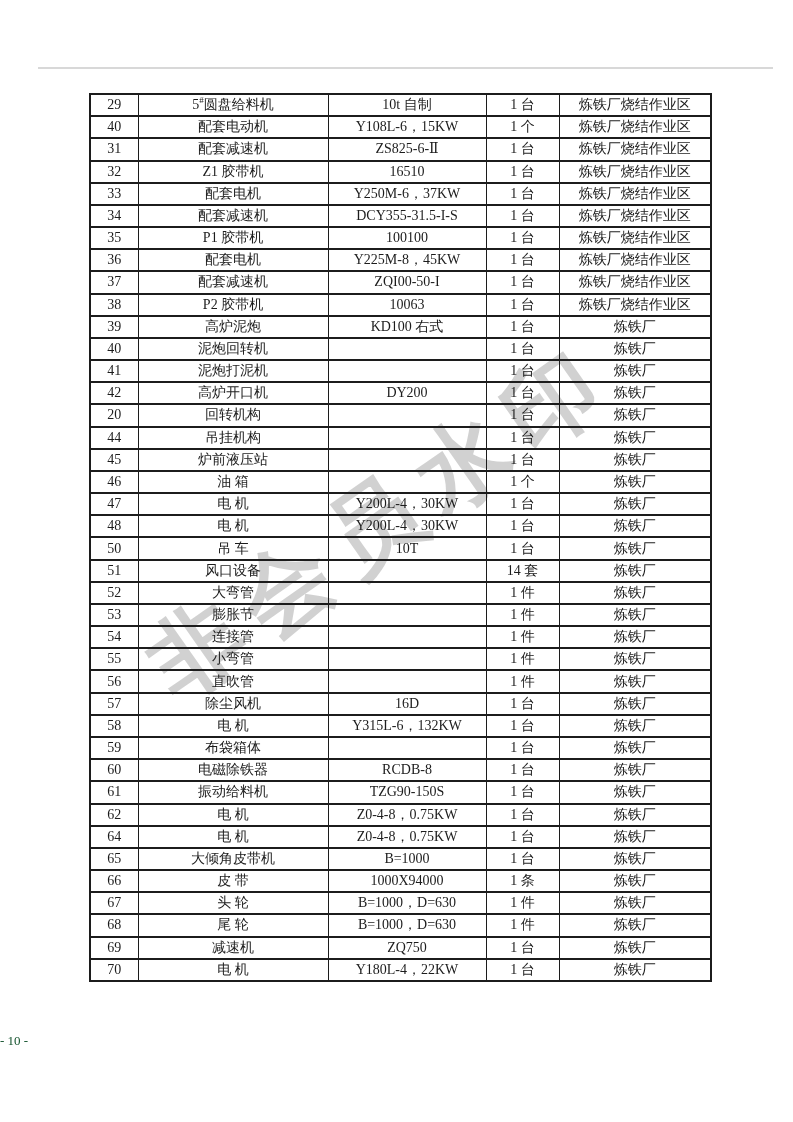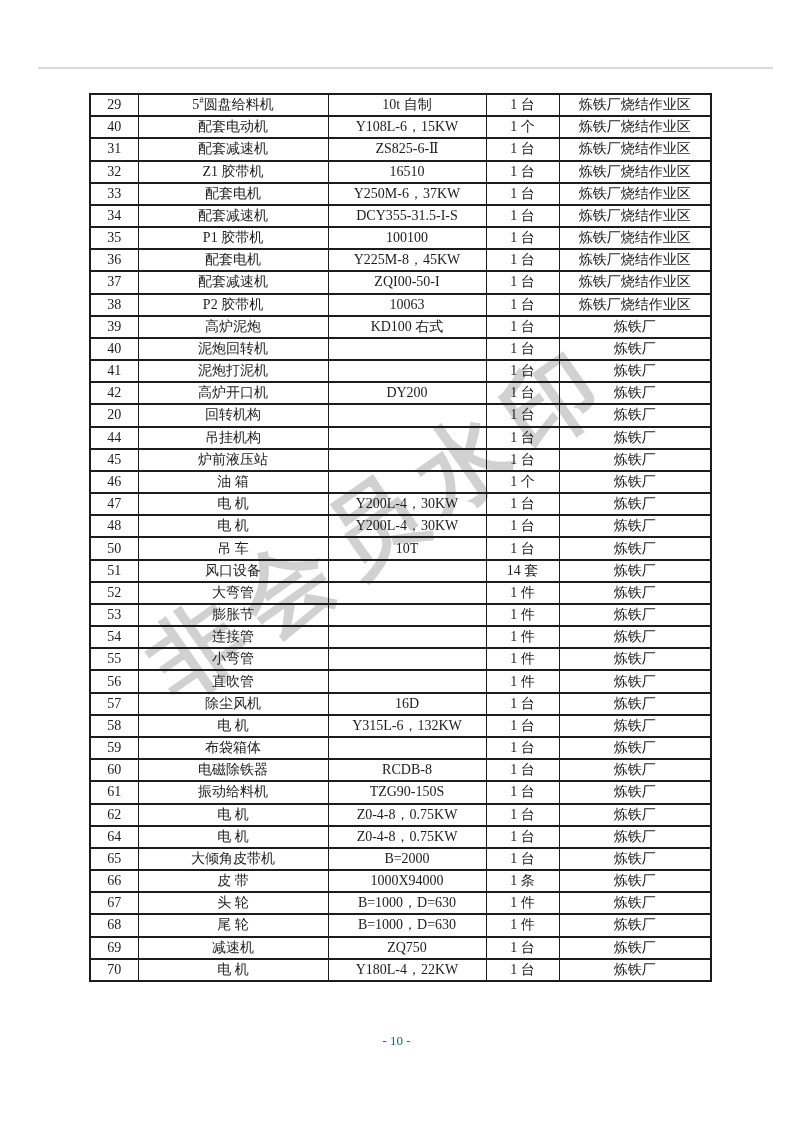--- a/index.html
+++ b/index.html
@@ -72,23 +72,23 @@
   td sup {
     font-size: 9px;
     vertical-align: super;
     line-height: 0;
   }
   .footer {
     position: absolute;
     top: 1033px;
     left: 0;
     width: 793px;
-    text-align: center;
+    text-align: left;
     font-size: 13px;
-    color: #0369a1;
+    color: #14532d;
     z-index: 1;
   }
 </style>
 </head>
 <body>
 
 <div class="page">
 
   <div class="top-scan-line"></div>
 
@@ -337,21 +337,21 @@
         <tr>
           <td>64</td>
           <td>电 机</td>
           <td>Z0-4-8，0.75KW</td>
           <td>1 台</td>
           <td>炼铁厂</td>
         </tr>
         <tr>
           <td>65</td>
           <td>大倾角皮带机</td>
-          <td>B=2000</td>
+          <td>B=1000</td>
           <td>1 台</td>
           <td>炼铁厂</td>
         </tr>
         <tr>
           <td>66</td>
           <td>皮 带</td>
           <td>1000X94000</td>
           <td>1 条</td>
           <td>炼铁厂</td>
         </tr>

